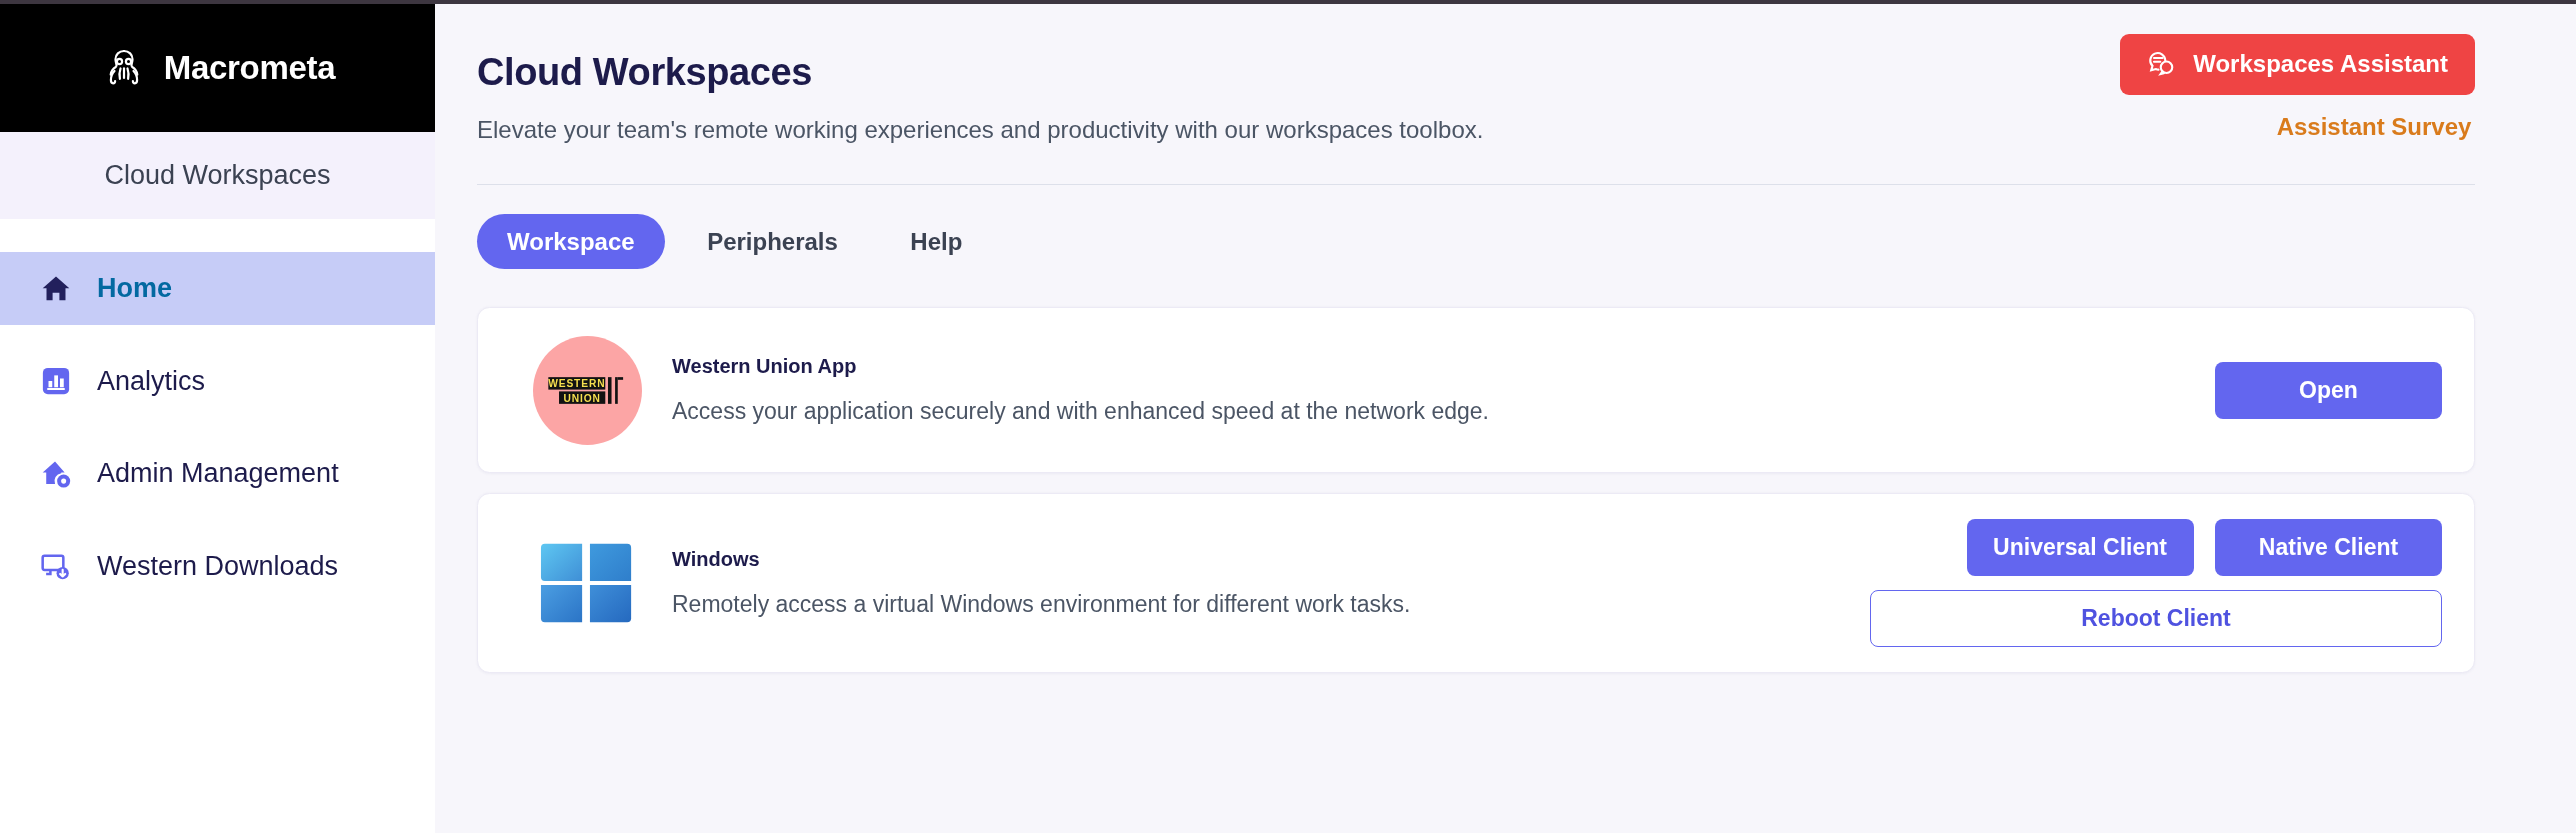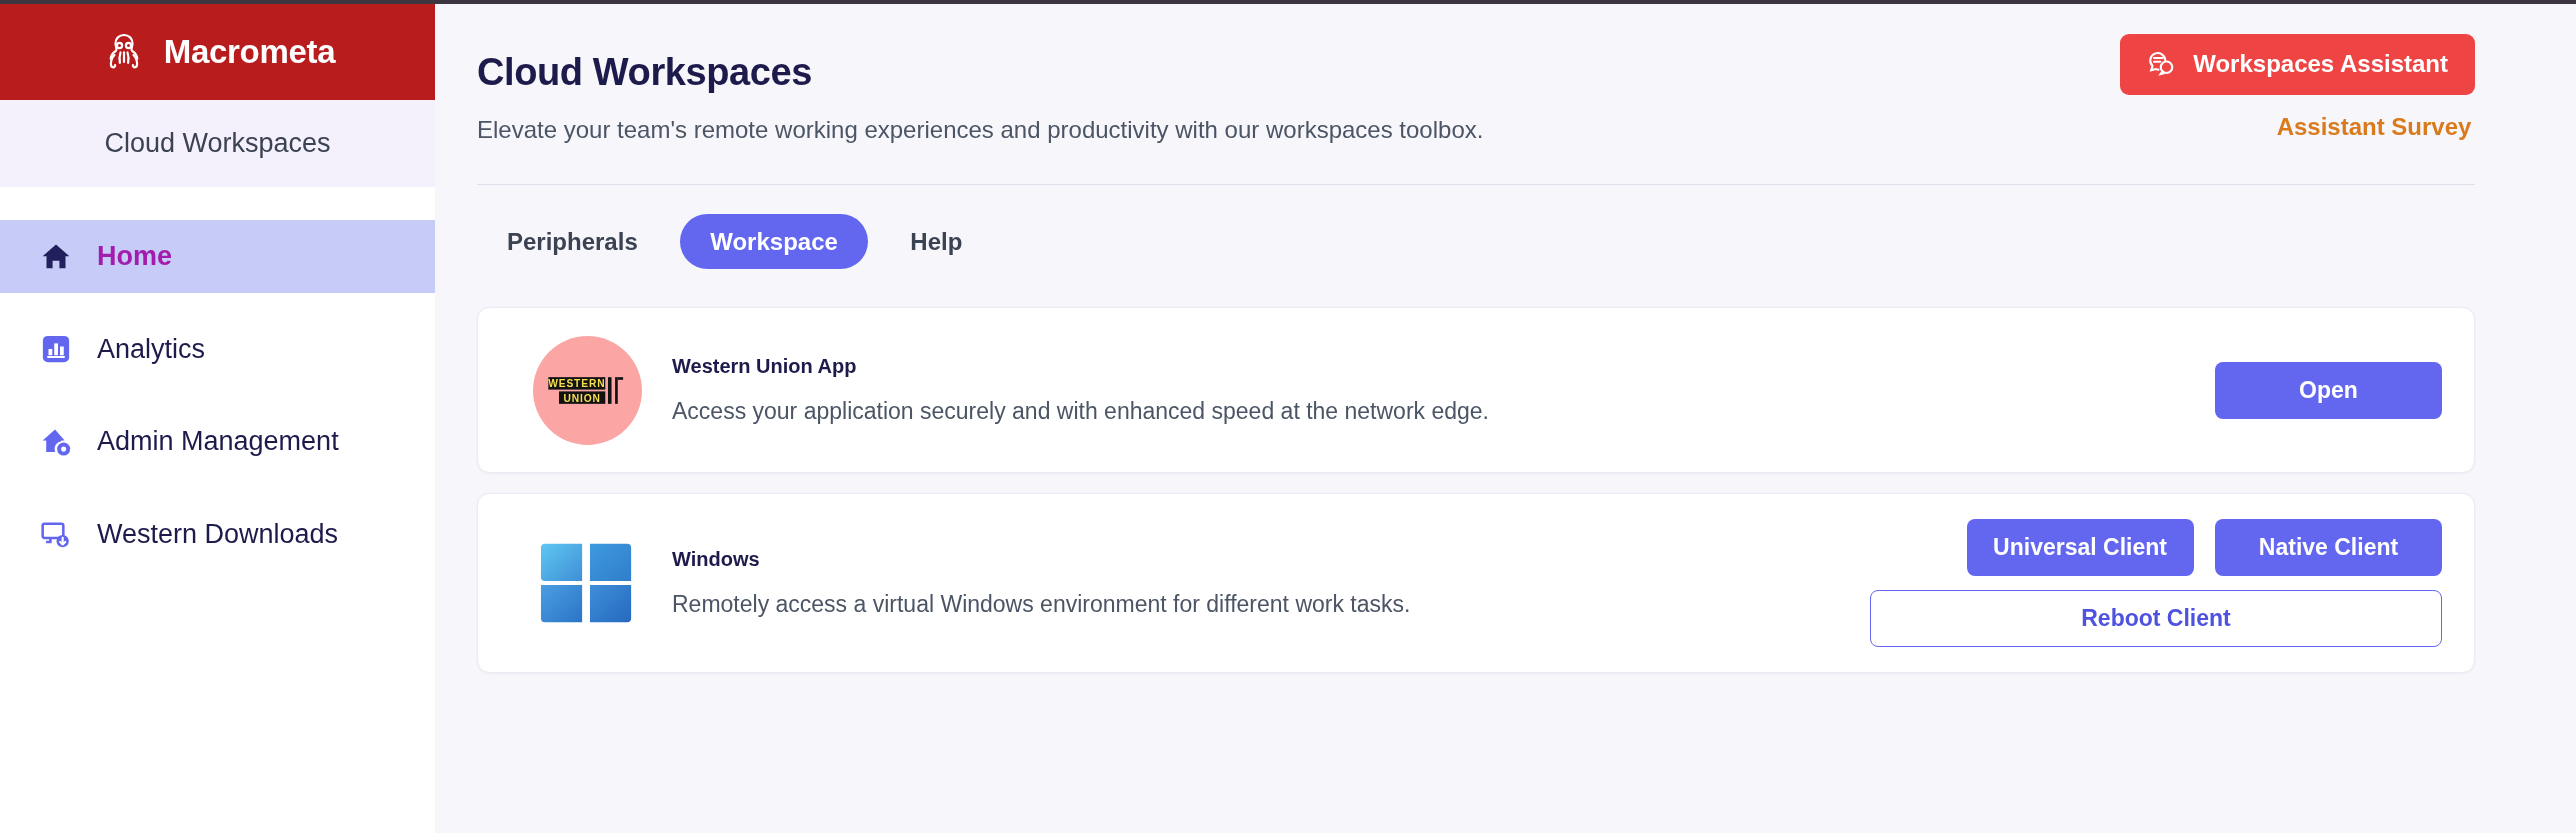--- a/index.html
+++ b/index.html
@@ -20,22 +20,22 @@
   
   .sidebar {
     width: 435px;
     height: 829px;
     flex: 0 0 435px;
     background: #ffffff;
     display: flex;
     flex-direction: column;
   }
   .brand {
-    height: 96px;
-    background: #b91c1c;
+    height: 128px;
+    background: #000000;
     display: flex;
     align-items: center;
     justify-content: center;
     gap: 16px;
   }
   .brand-logo { width: 48px; height: 48px; display:block; }
   .brand-name {
     color: #ffffff;
     font-size: 33px;
     font-weight: bold;
@@ -63,21 +63,21 @@
   }
   .nav-item + .nav-item { margin-top: 19.7px; }
   .nav-item.active {
     background: #c6ccf7;
   }
   .nav-icon { width: 36px; height: 36px; flex: 0 0 36px; display:flex; align-items:center; justify-content:center; }
   .nav-label {
     font-size: 27px;
     color: #1d1b4b;
   }
-  .nav-item.active .nav-label { font-weight: bold; color: #a21caf; }
+  .nav-item.active .nav-label { font-weight: bold; color: #0369a1; }
 
   
   .main-wrap {
     flex: 1 1 auto;
     height: 829px;
     background: #f7f6fb;
     position: relative;
     display: flex;
   }
   .gutter { width: 42px; flex: 0 0 42px; background:#f7f6fb; }
@@ -339,22 +339,22 @@
               </span>
               <span>Workspaces Assistant</span>
             </button>
             <a class="feedback-link" href="#">Assistant Survey</a>
           </div>
         </div>
 
         <div class="divider"></div>
 
         <div class="tabs">
+          <button class="tab active">Workspace</button>
           <button class="tab">Peripherals</button>
-          <button class="tab active">Workspace</button>
           <button class="tab">Help</button>
         </div>
 
         <div class="cards">
 
           <section class="card">
             <div class="card-logo">
               <div class="wu-logo">
                 <svg class="wu-mark" width="89" height="41" viewBox="0 0 100 46">
                   <rect x="6" y="8" width="64" height="14" fill="#121212"></rect>

